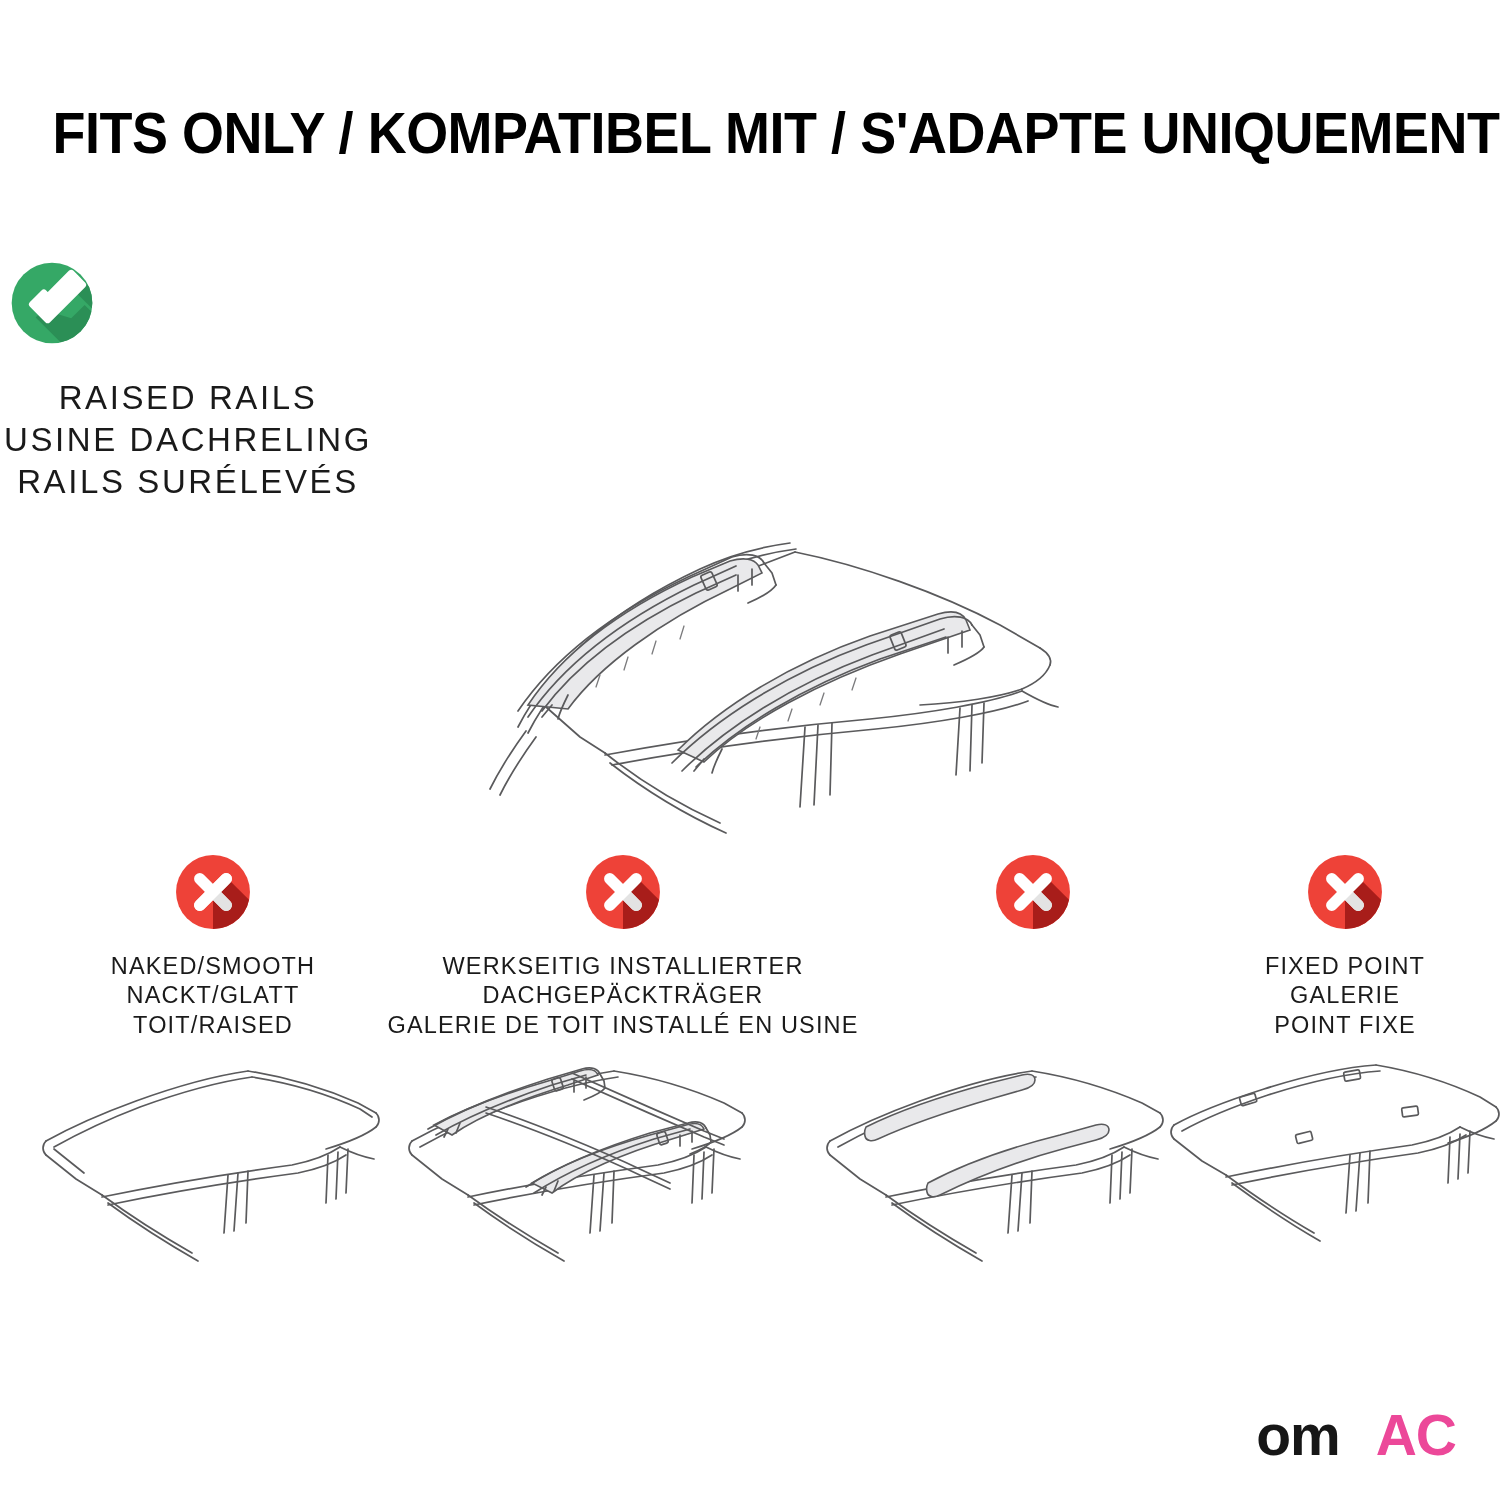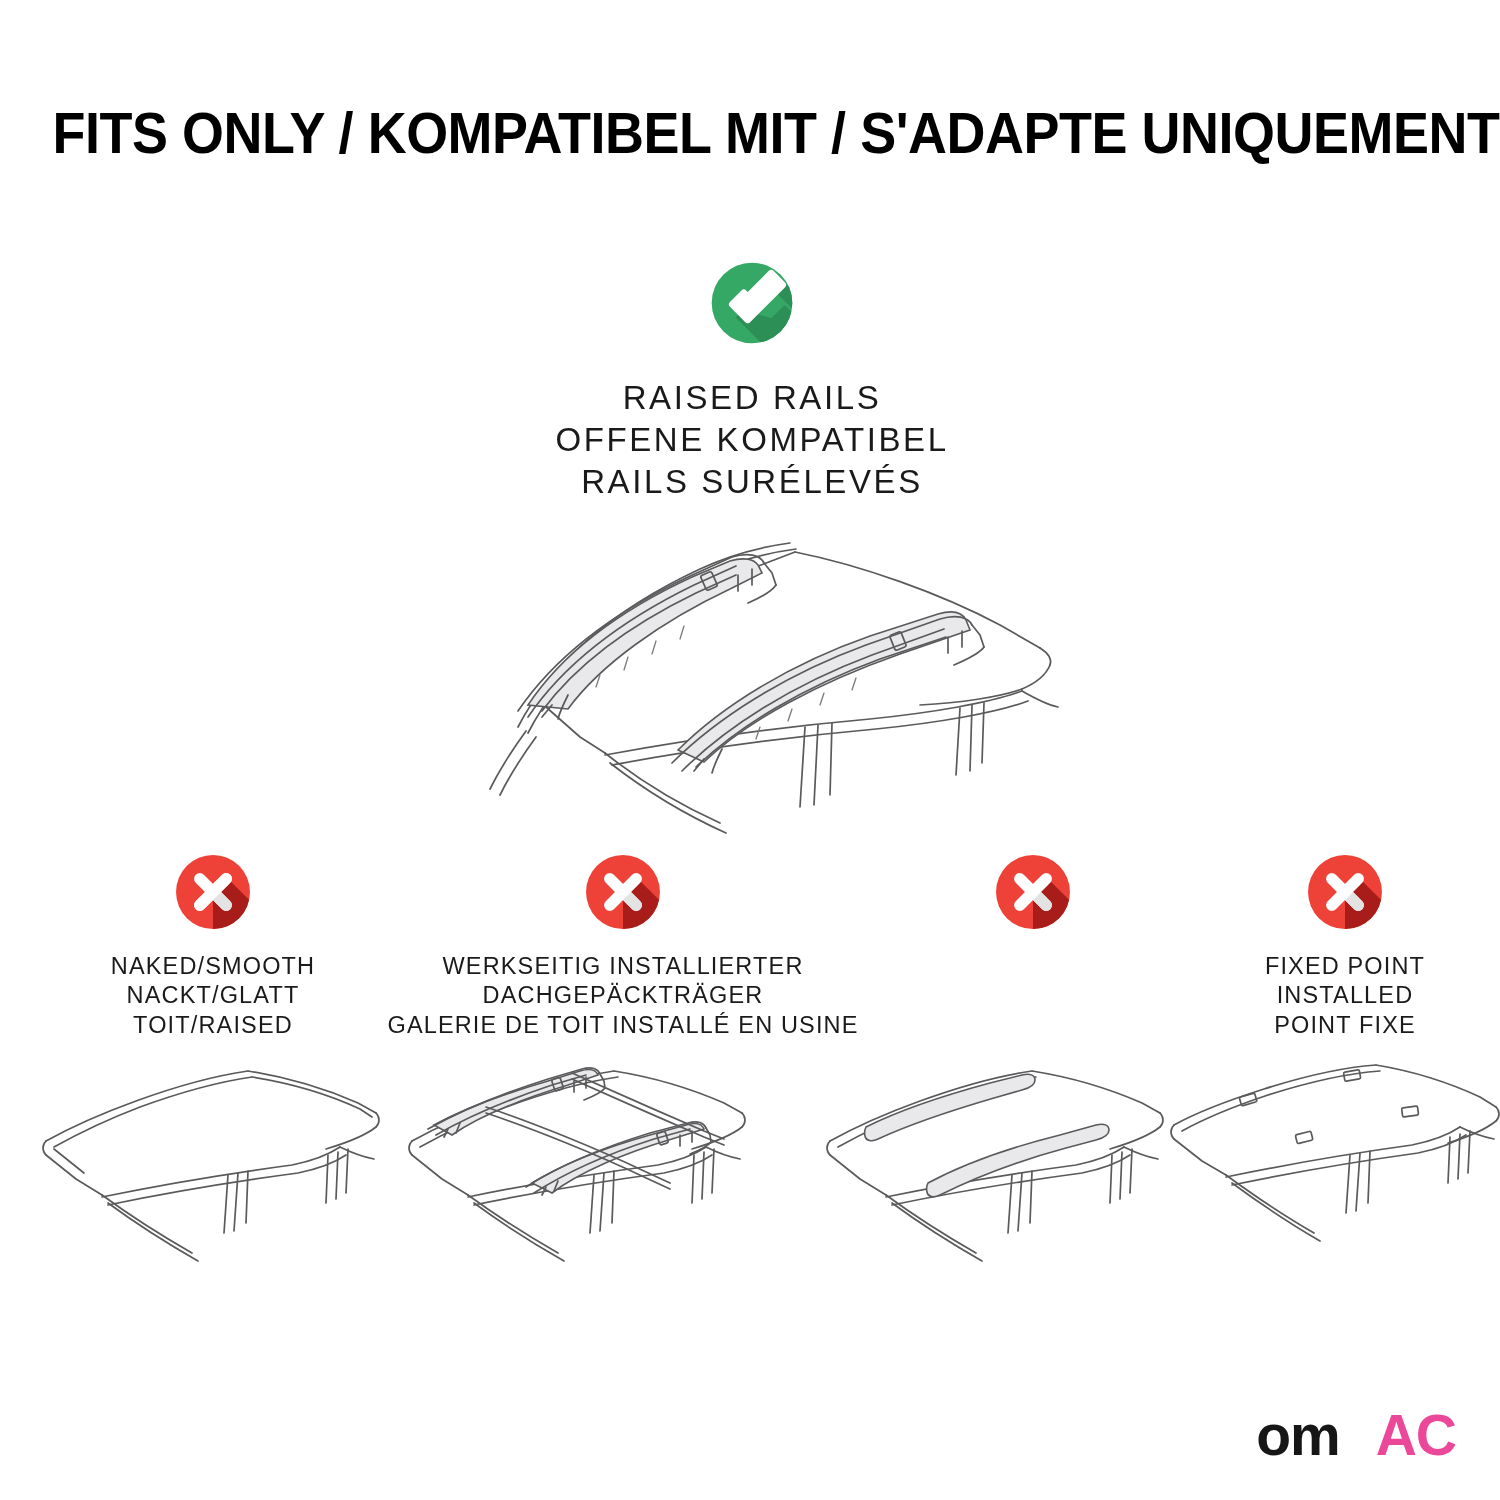--- a/index.html
+++ b/index.html
@@ -21,21 +21,21 @@
     color:#000;
     transform:scaleX(0.93);
     transform-origin:center top;
     white-space:nowrap;
     line-height:1.0;
   }
 
   
   .primary-block{
     position:absolute;left:4px;right:0;top:255px;
-    display:flex;flex-direction:column;align-items:center;
+    display:flex;flex-direction:column;align-items:flex-start;
   }
   .badge{width:96px;height:96px;position:relative;}
   .badge svg{display:block;width:96px;height:96px;}
 
   .primary-labels{
     margin-top:26px;text-align:center;
     font-size:33px;line-height:1.28;letter-spacing:2.6px;
     font-weight:400;color:#1a1a1a;
   }
 
@@ -115,21 +115,21 @@
         <g clip-path="url(#clipGreen)">
           <path d="M41 57 L33 65 L70 102 L102 70 L84 52 L70 66 Z" fill="#2B8F56"></path>
           <path d="M70 34 L92 56 L102 46 L80 24 Z" fill="#2B8F56"></path>
         </g>
         <path d="M29.5 51.5 L41.5 39.5 L45.5 43.5 L45.5 43.5 L70 19 L82 31 L45.5 67.5 Z" fill="#ffffff" stroke="#ffffff" stroke-width="7" stroke-linejoin="round"></path>
       </svg>
     </div>
 
     <div class="primary-labels">
       <div>RAISED RAILS</div>
-      <div>OFFENE KOMPATIBEL</div>
+      <div>USINE DACHRELING</div>
       <div>RAILS SURÉLEVÉS</div>
     </div>
   </div>
 
   <div class="hero-art">
     <svg viewBox="0 0 700 330" xmlns="http://www.w3.org/2000/svg">
       <g class="art-stroke">
 
         <path d="M118 222 C150 160 210 106 300 64 C330 50 360 42 390 38"></path>
         <path d="M128 228 C160 166 218 112 306 70 C336 56 366 48 396 44"></path>
@@ -315,21 +315,21 @@
           <g stroke="#E3E3E3" stroke-width="13" stroke-linecap="round" clip-path="url(#clipRed3)">
             <line x1="52" y1="52" x2="65" y2="65"></line>
           </g>
           <g stroke="#ffffff" stroke-width="13" stroke-linecap="round">
             <line x1="65" y1="35" x2="35" y2="65"></line>
           </g>
         </svg>
       </div>
       <div class="reject-labels">
         <div>FIXED POINT</div>
-        <div>INSTALLED</div>
+        <div>GALERIE</div>
         <div>POINT FIXE</div>
       </div>
     </div>
   </div>
 
   <div class="reject-art" id="art-0">
     <svg viewBox="0 0 360 240" xmlns="http://www.w3.org/2000/svg">
       <g class="art-stroke">
         <path d="M6 86 C24 76 52 62 96 46 C140 30 180 20 208 16"></path>
         <path d="M14 92 C32 82 58 68 100 52 C144 36 184 26 212 22"></path>

